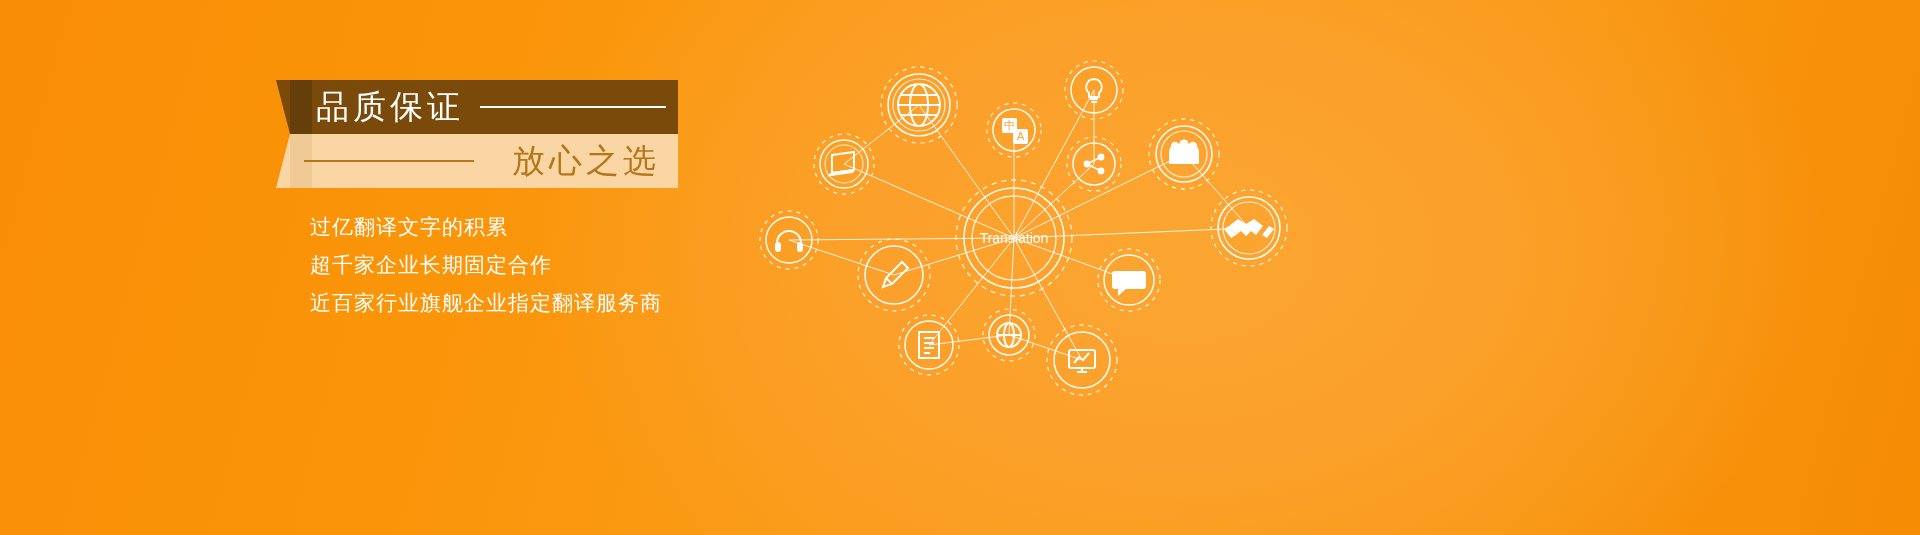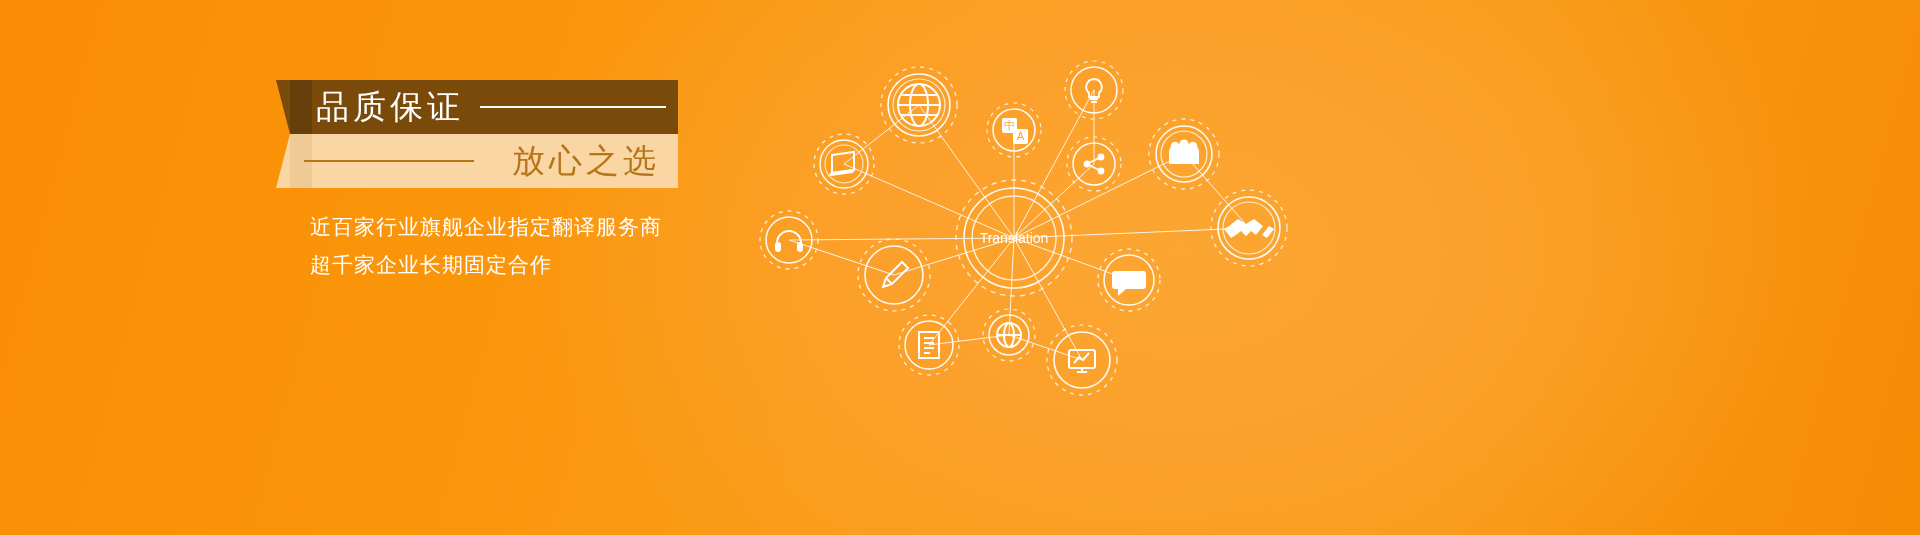--- a/index.html
+++ b/index.html
@@ -84,22 +84,23 @@
     </div>
     <div class="ribbon-bot">
       <span class="shade"></span>
       <span class="rule-bot"></span>
       <span class="b-text">放心之选</span>
     </div>
   </div>
 
   <div class="bullets">
     <ul>
+      <li>过亿翻译文字的积累</li>
+      <li>超千家企业长期固定合作</li>
       <li>近百家行业旗舰企业指定翻译服务商</li>
-      <li>超千家企业长期固定合作</li>
     </ul>
   </div>
 
   <div class="net">
     <svg viewBox="0 0 620 390" xmlns="http://www.w3.org/2000/svg">
       <defs>
         <g id="ico-globe">
           <circle r="21" fill="none" stroke="#fff" stroke-width="2"></circle>
           <ellipse rx="9" ry="21" fill="none" stroke="#fff" stroke-width="2"></ellipse>
           <line x1="-21" y1="0" x2="21" y2="0" stroke="#fff" stroke-width="2"></line>

